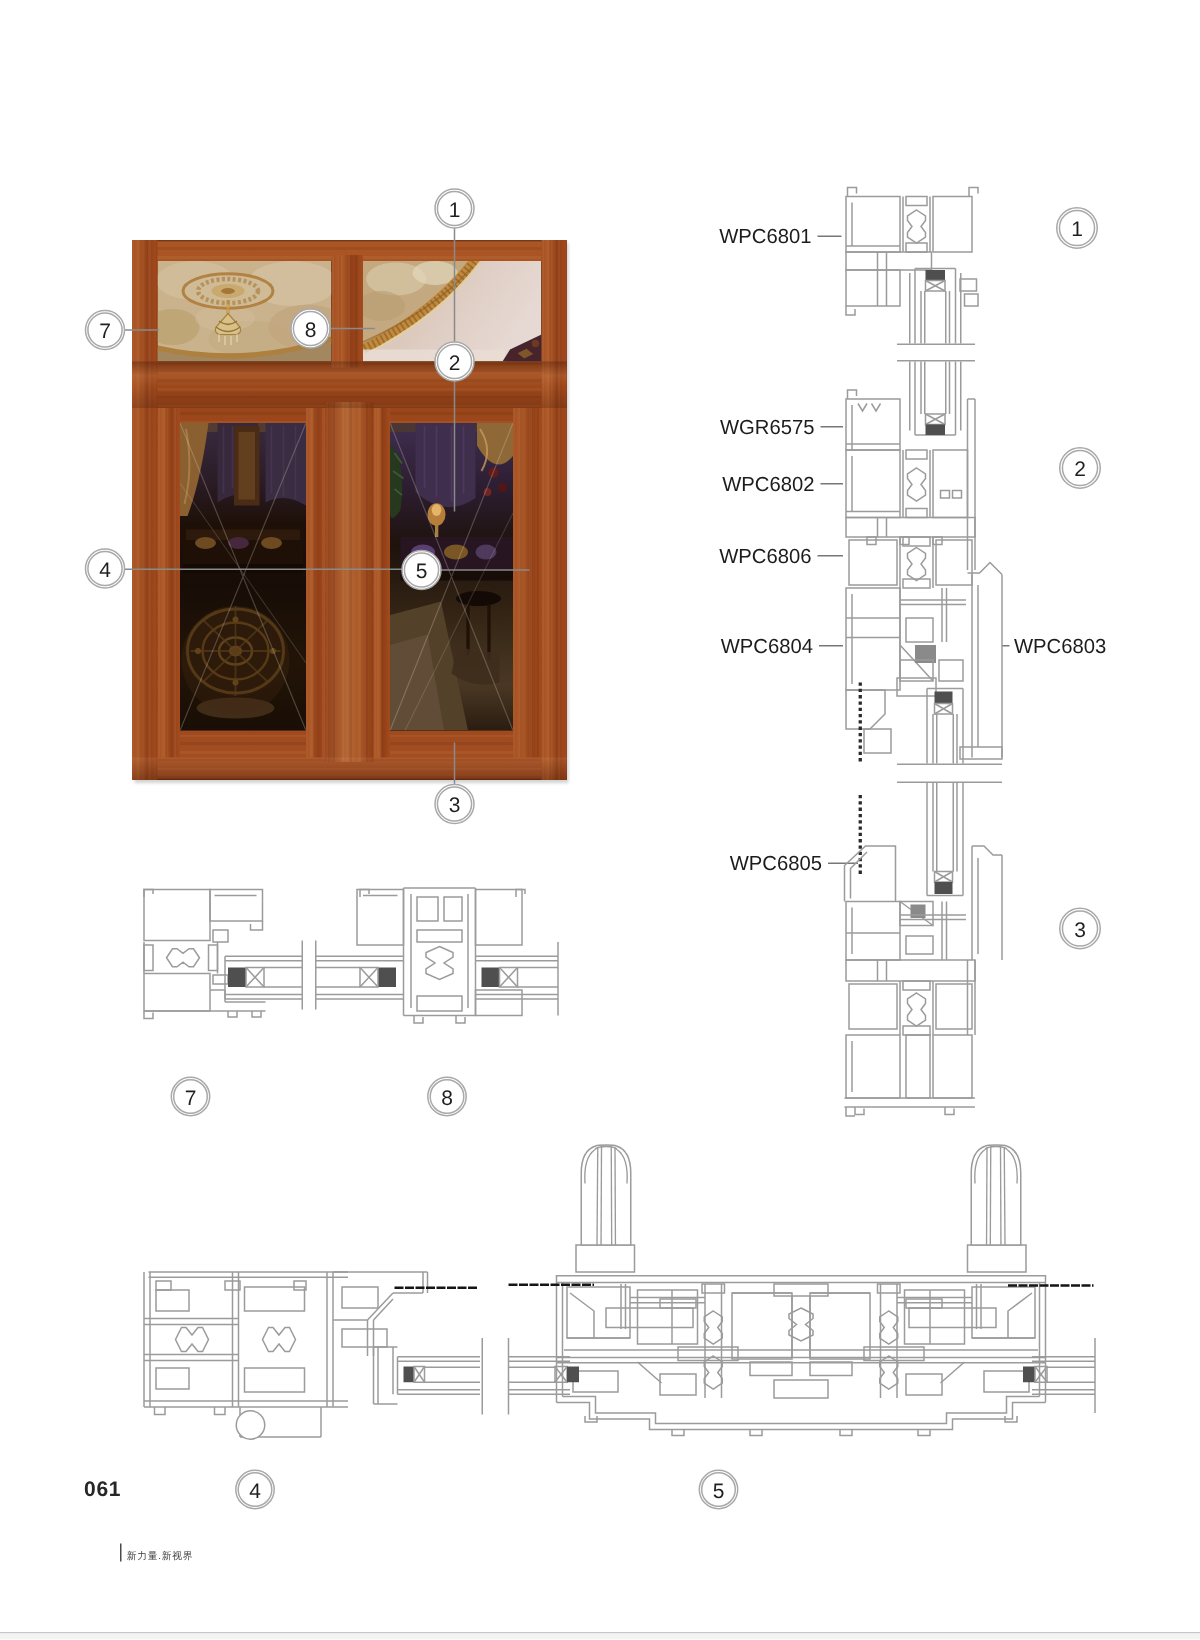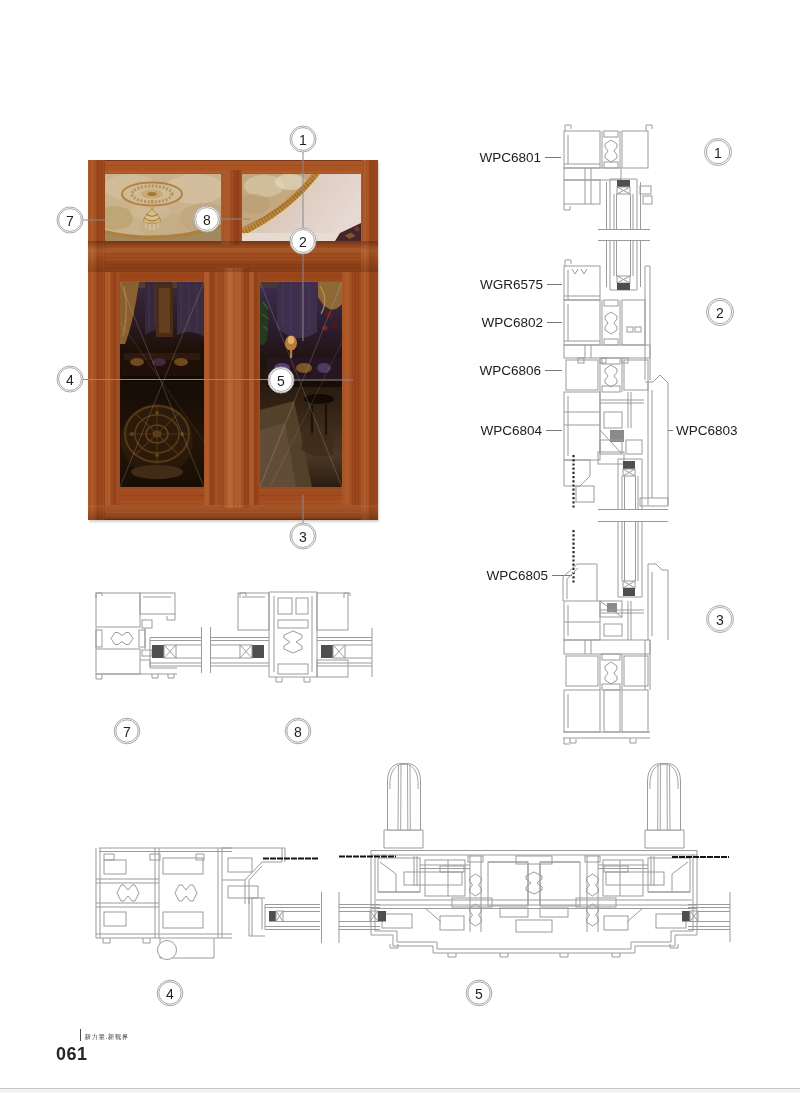--- a/index.html
+++ b/index.html
@@ -575,17 +575,17 @@
 <line x1="730" y1="892" x2="730" y2="942" stroke="#9b9b9b" stroke-width="1" stroke-linecap="butt"></line>
 <line x1="339" y1="856.5" x2="396" y2="856.5" stroke="#151515" stroke-width="1.8" stroke-linecap="butt" stroke-dasharray="6,1"></line>
 <line x1="672" y1="857" x2="729" y2="857" stroke="#151515" stroke-width="1.8" stroke-linecap="butt" stroke-dasharray="6,1"></line>
 <path d="M534,872 l8,4 v3 l-5,4 l5,4 v3 l-8,4 l-8,-4 v-3 l5,-4 l-5,-4 v-3 z" stroke="#9b9b9b" stroke-width="1" fill="none"></path>
 <rect x="516" y="856" width="36" height="8" stroke="#9b9b9b" stroke-width="1" fill="none"></rect>
 <line x1="528" y1="864" x2="528" y2="905" stroke="#9b9b9b" stroke-width="1" stroke-linecap="butt"></line>
 <line x1="540" y1="864" x2="540" y2="905" stroke="#9b9b9b" stroke-width="1" stroke-linecap="butt"></line>
 <rect x="516" y="920" width="36" height="12" stroke="#9b9b9b" stroke-width="1" fill="none"></rect>
   </svg>
 
-<div style="position:absolute;left:56px;top:1044px;font-size:18px;font-weight:bold;color:#262626;letter-spacing:.5px">061</div>
+<div style="position:absolute;left:56px;top:984px;font-size:14px;font-weight:bold;color:#262626;letter-spacing:.5px">061</div>
 <div style="position:absolute;left:79.5px;top:1029px;width:1.5px;height:12px;background:#4a4a4a"></div>
 <div style="position:absolute;left:84.5px;top:1032.5px;font-size:6.5px;color:#3a3a3a;letter-spacing:.5px">新力量.新视界</div>
 <div style="position:absolute;left:0;top:1088px;width:800px;height:1px;background:#c6c6c6"></div>
 <div style="position:absolute;left:0;top:1089px;width:800px;height:4px;background:#f3f3f3"></div>
 
 </body></html>

